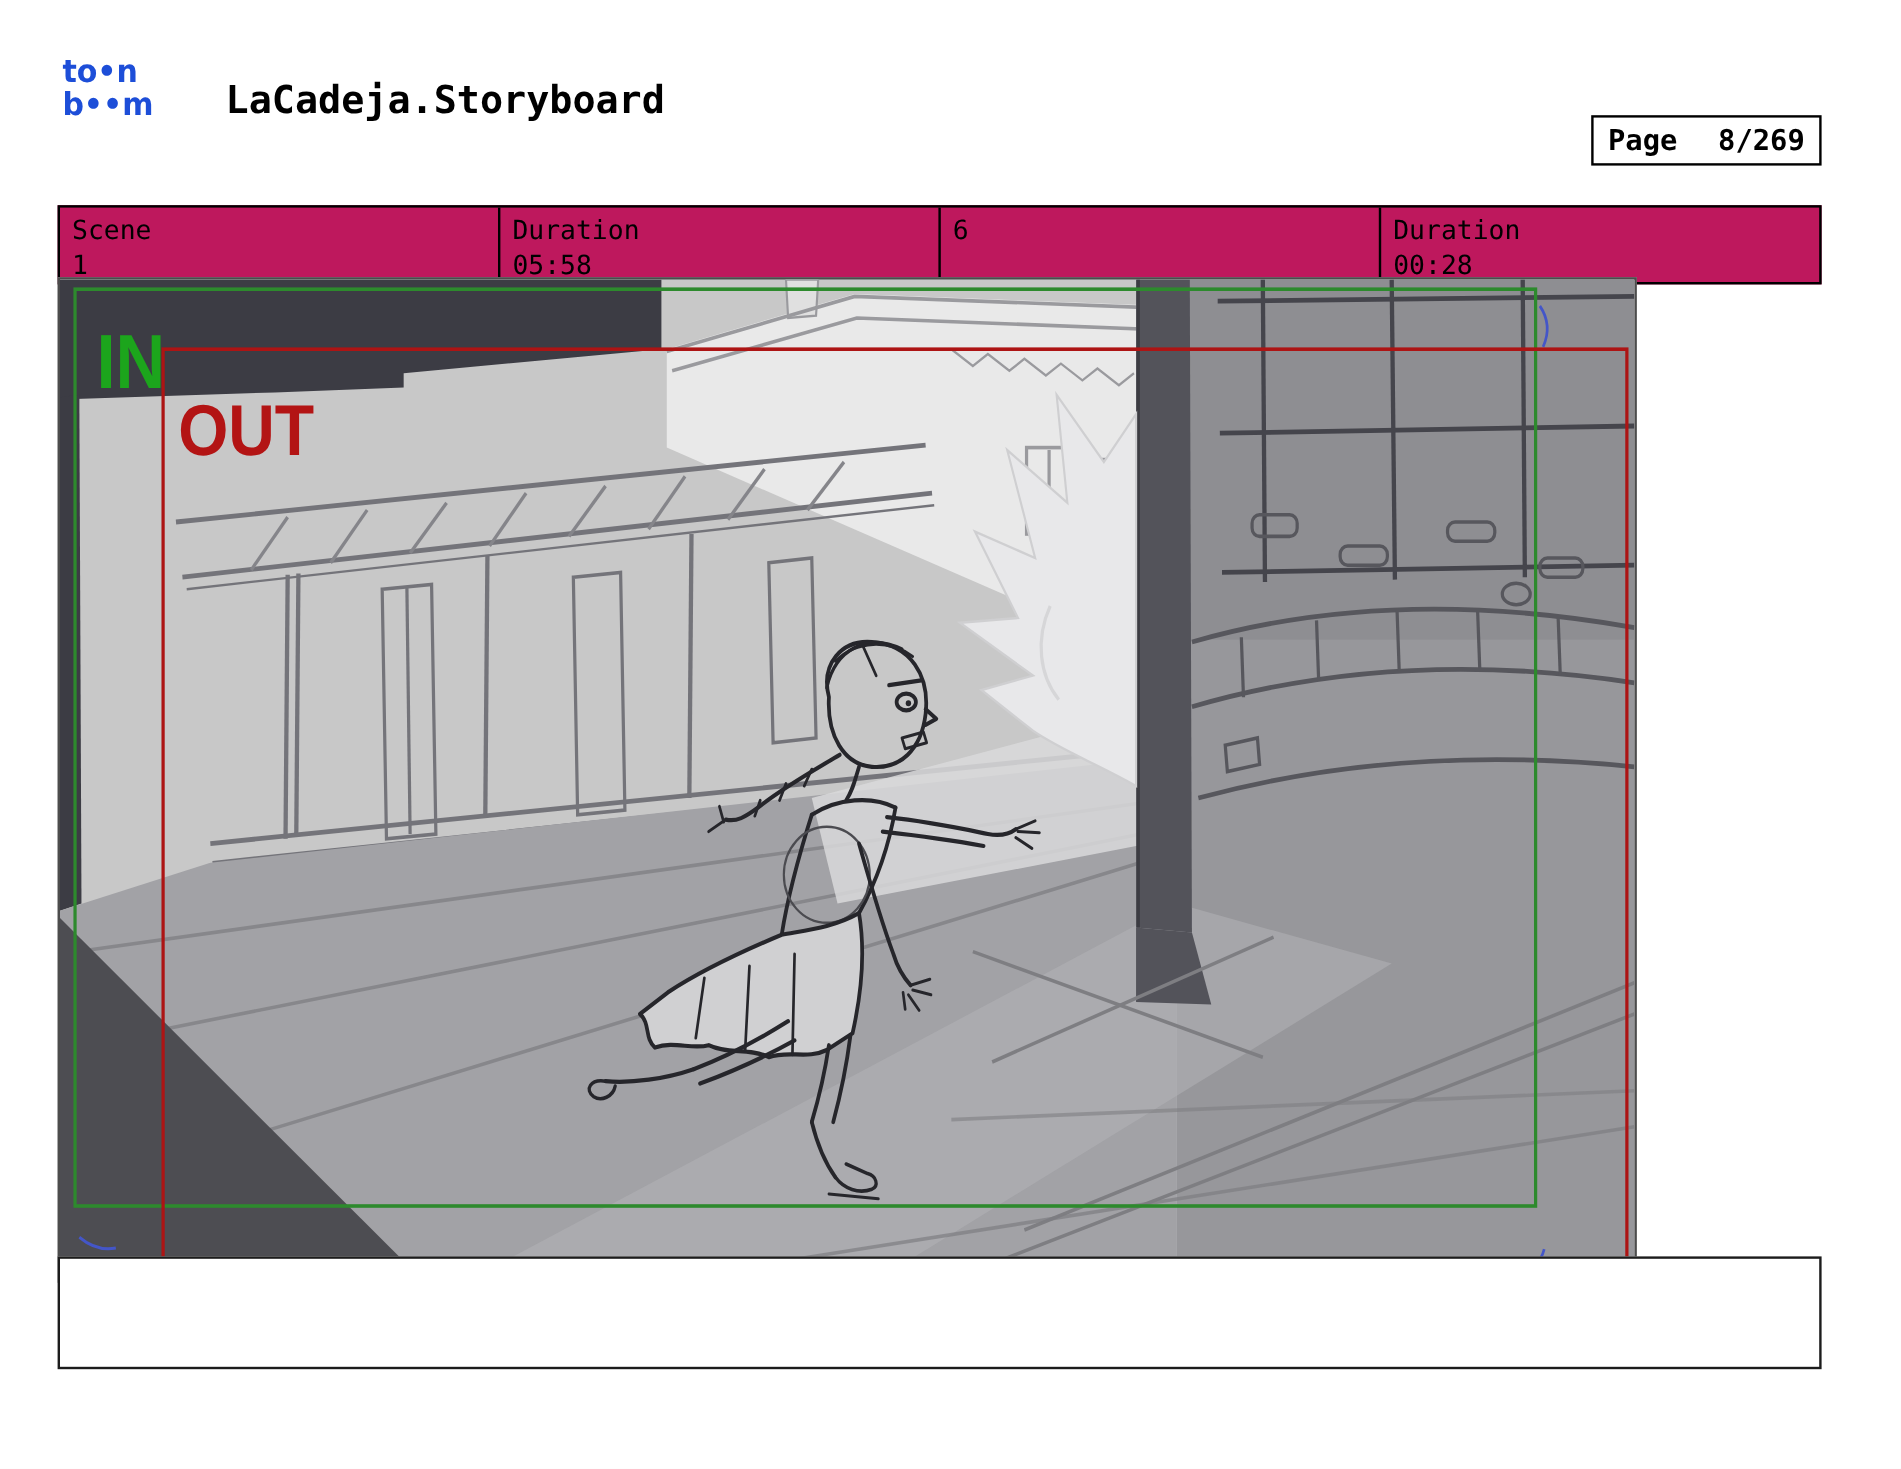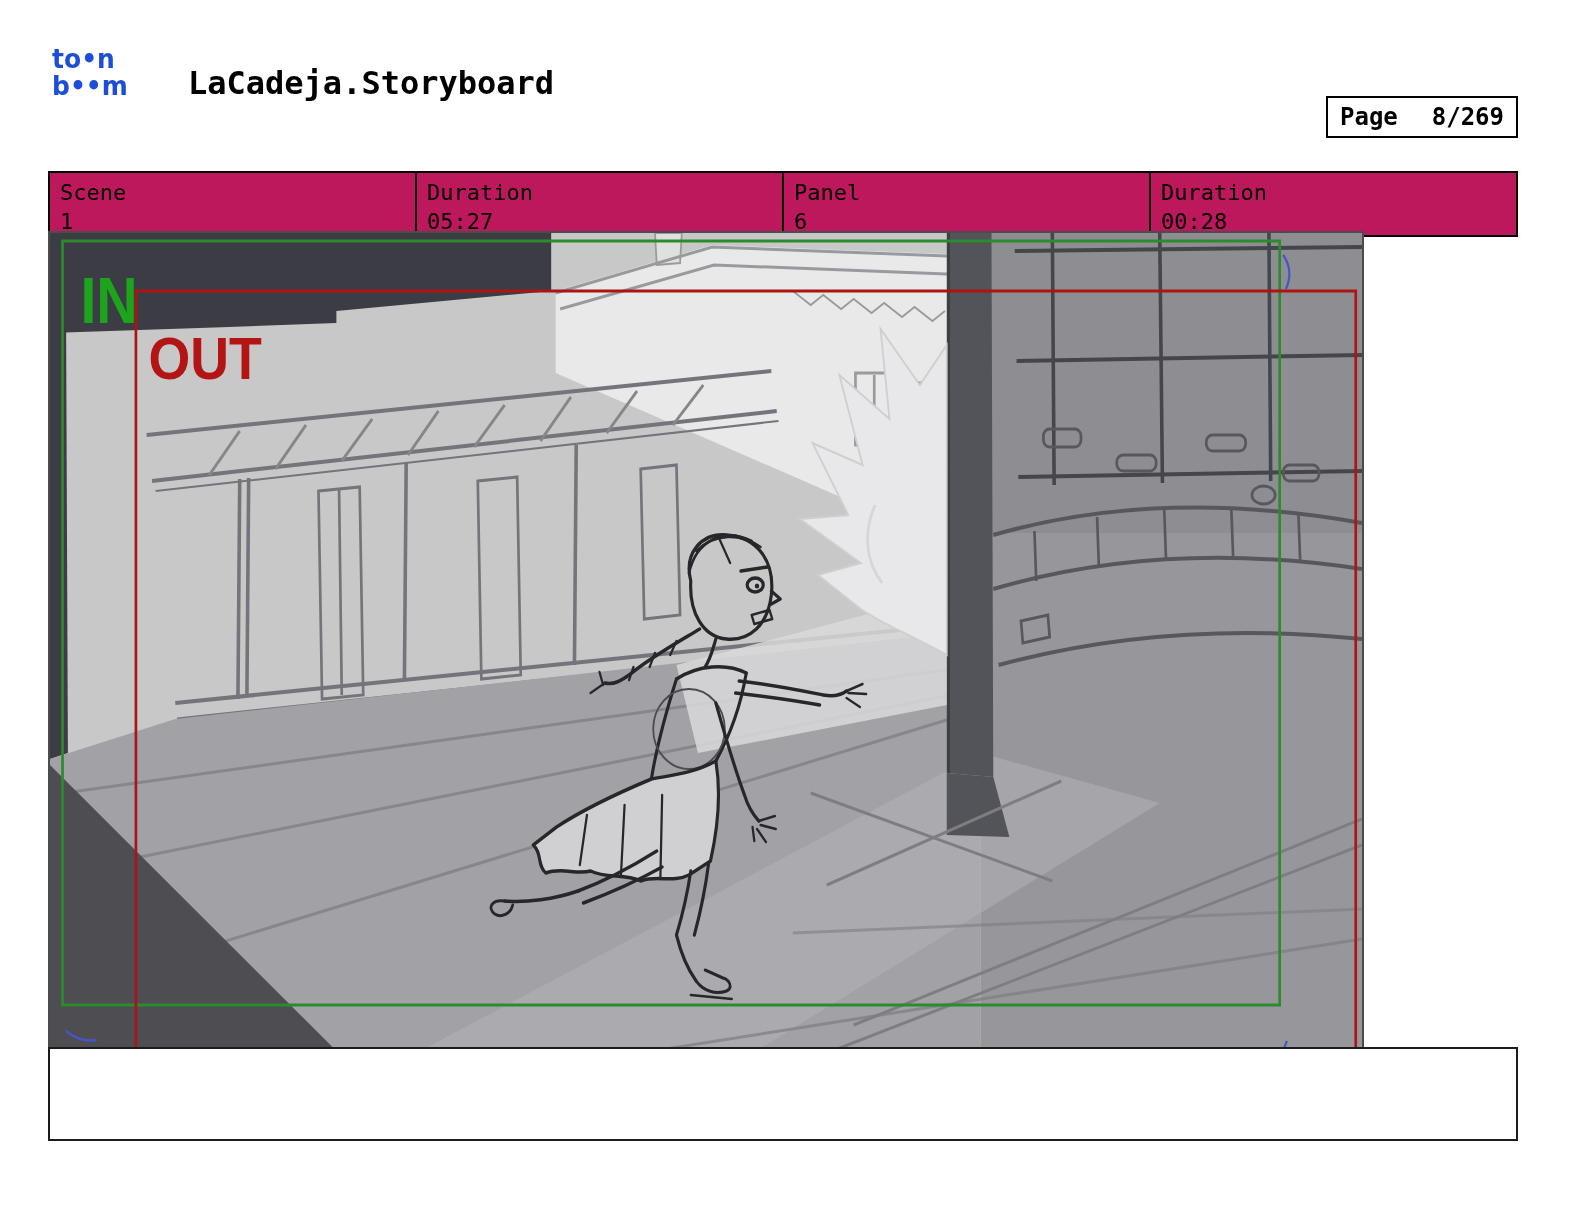--- a/index.html
+++ b/index.html
@@ -53,24 +53,23 @@
     </div>
   </div>
 
   <div class="info">
     <div class="cell">
       <div class="label">Scene</div>
       <div class="value">1</div>
     </div>
     <div class="cell">
       <div class="label">Duration</div>
-      <div class="value">05:27</div>
-    </div>
-    <div class="cell">
-      <div class="label">Panel</div>
+      <div class="value">05:58</div>
+    </div>
+    <div class="cell">
       <div class="value">6</div>
     </div>
     <div class="cell">
       <div class="label">Duration</div>
       <div class="value">00:28</div>
     </div>
   </div>
 
   <div class="board">
     <svg viewBox="0 0 1466 834" preserveAspectRatio="none">

